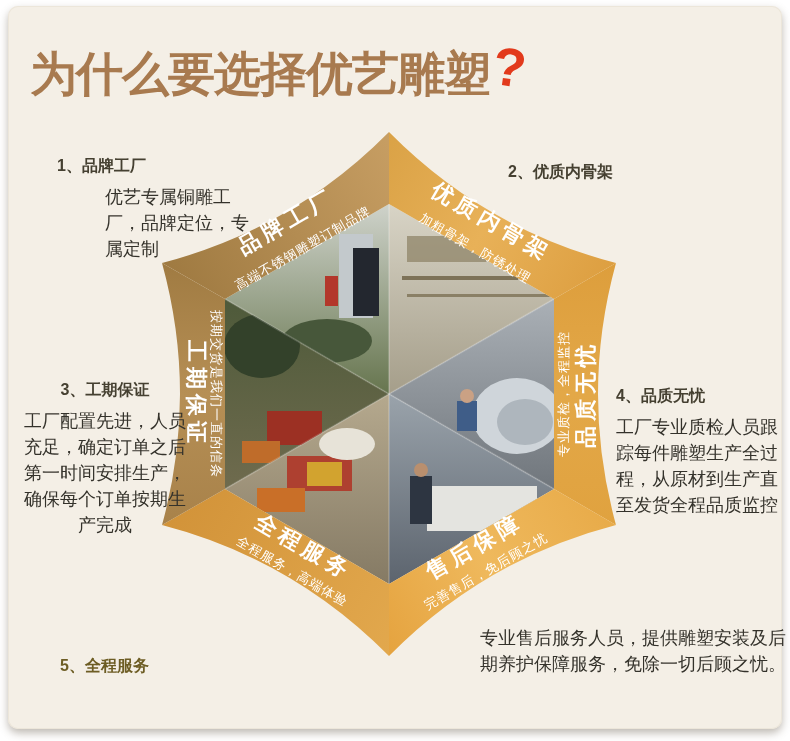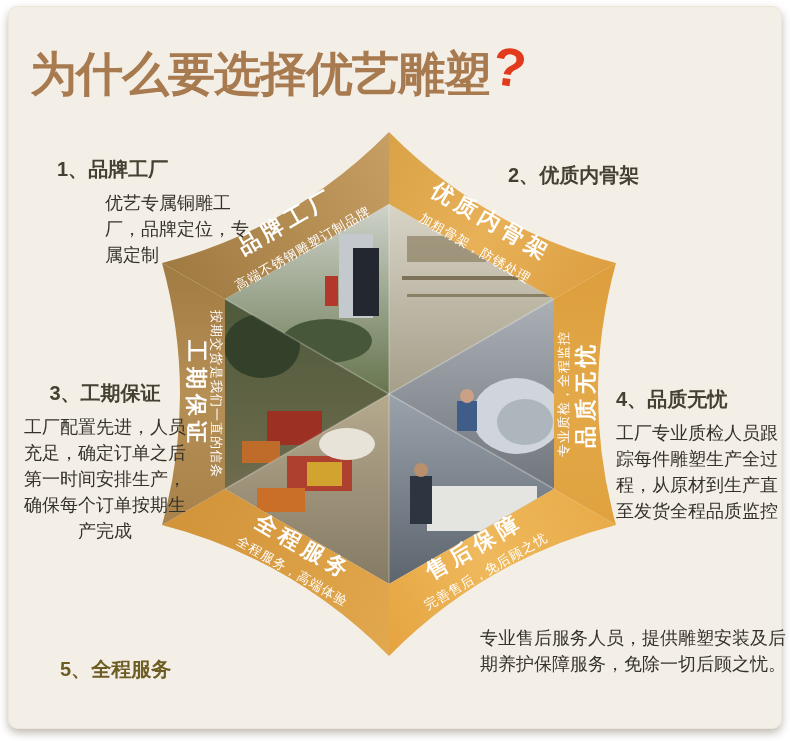--- a/index.html
+++ b/index.html
@@ -17,21 +17,21 @@
     position:absolute;left:30px;top:40px;
     font-size:47px;font-weight:800;color:#a87a4f;letter-spacing:-1px;
     white-space:nowrap;
   }
   .qmark{
     display:inline-block;font-size:54px;font-weight:800;color:#e23a1c;
     transform:translateY(-4px) rotate(8deg);margin-left:3px;
   }
   .benefit{position:absolute;}
   .benefit-heading{
-    font-size:20px;font-weight:700;color:#454031;white-space:nowrap;
+    font-size:16px;font-weight:700;color:#454031;white-space:nowrap;
   }
   .b5 .benefit-heading,.b6 .benefit-heading{color:#6d5d24;}
   .benefit-desc{
     margin-top:7px;font-size:18px;line-height:26px;color:#34322b;
     font-weight:500;word-break:break-all;
   }
   .b1{left:57px;top:156px;width:208px;}
   .b2{left:508px;top:162px;width:240px;}
   .b3{left:24px;top:380px;width:162px;text-align:center;}
   .b4{left:616px;top:386px;width:172px;}

